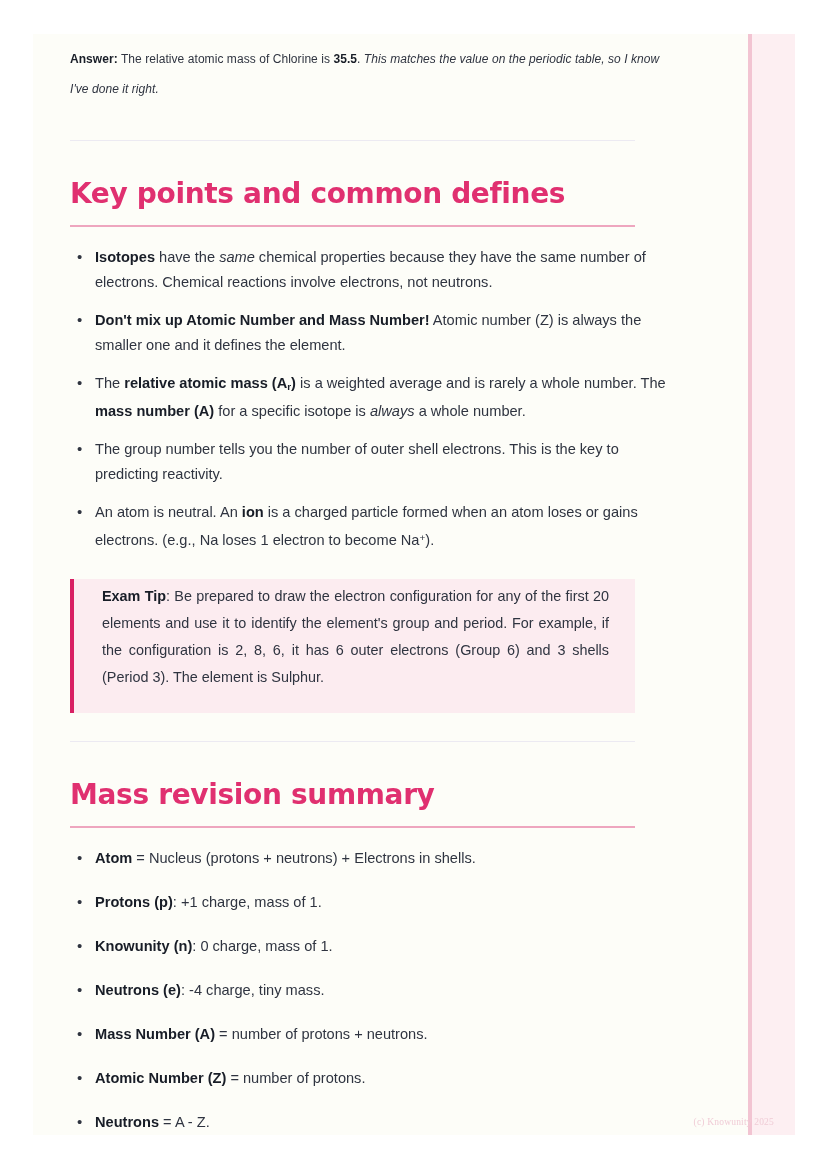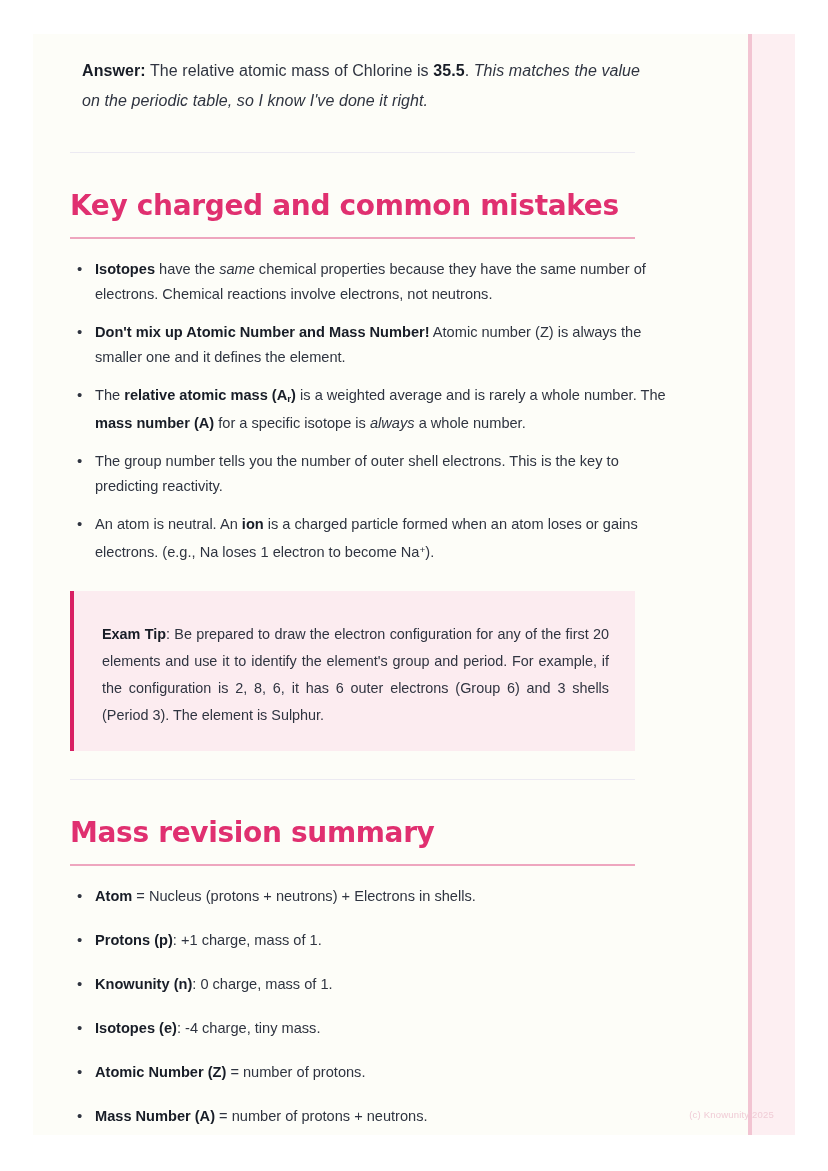--- a/index.html
+++ b/index.html
@@ -48,24 +48,24 @@
   
   .content {
     position: absolute;
     left: 37px;      
     top: 0;
     width: 602px;
   }
 
   
   .para {
-    font-size: 16px;
+    font-size: 12px;
     line-height: 30px;
     color: #2f3440;
-    margin: 12px;
+    margin: 0;
     letter-spacing: .005em;
   }
   .answer-block {
     padding-top: 10px;
   }
   b, strong { font-weight: 700; color: #181d27; }
   i, em { font-style: italic; }
 
   .divider {
     height: 1px;
@@ -119,58 +119,59 @@
   sub { font-size: .68em; vertical-align: -0.22em; }
   sup { font-size: .68em; vertical-align: 0.42em; }
 
   
   .tip {
     margin-top: 26px;
     width: 565px;
     box-sizing: border-box;
     background: #fcecf0;
     border-left: 4px solid #d81f63;
-    padding: 30px 26px 22px 28px;
+    padding: 4px 26px 22px 28px;
   }
   .tip p {
     margin: 0;
     font-size: 14.4px;
     line-height: 27px;
     color: #2f3440;
     text-align: justify;
   }
 
   
   .watermark {
     position: absolute;
     right: 21px;
-    bottom: 15px;
+    bottom: 8px;
     font-size: 9.5px;
     color: #f0ccd6;
     letter-spacing: .02em;
     white-space: nowrap;
+    font-family: Liberation Serif, serif;
   }
 </style>
 </head>
 <body>
 
 <div class="page">
 
   <div class="edge-strip"></div>
   <div class="edge-strip-line"></div>
 
   <div class="content">
 
     <div class="answer-block">
       <p class="para"><b>Answer:</b><span> The relative atomic mass of Chlorine is </span><b>35.5</b><span>. </span><i>This matches the value on the periodic table, so I know I've done it right.</i></p>
     </div>
 
     <div class="divider divider-top"></div>
 
-    <h2 class="section-title">Key charged and common mistakes</h2>
+    <h2 class="section-title">Key points and common defines</h2>
     <div class="title-rule"></div>
 
     <ul class="bullets">
 
       <li><b>Isotopes</b><span> have the </span><i>same</i><span> chemical properties because they have the same number of electrons. Chemical reactions involve electrons, not neutrons.</span></li>
 
       <li><b>Don't mix up Atomic Number and Mass Number!</b><span> Atomic number (Z) is always the smaller one and it defines the element.</span></li>
 
       <li><span>The </span><b><span>relative atomic mass (A</span><sub>r</sub><span>)</span></b><span> is a weighted average and is rarely a whole number. The </span><b>mass number (A)</b><span> for a specific isotope is </span><i>always</i><span> a whole number.</span></li>
 
@@ -185,23 +186,23 @@
 
     <div class="divider divider-mid" style="margin-top:28px"></div>
 
     <h2 class="section-title">Mass revision summary</h2>
     <div class="title-rule"></div>
 
     <ul class="bullets summary">
       <li><b>Atom</b><span> = Nucleus (protons + neutrons) + Electrons in shells.</span></li>
       <li><b>Protons (p)</b><span>: +1 charge, mass of 1.</span></li>
       <li><b>Knowunity (n)</b><span>: 0 charge, mass of 1.</span></li>
-      <li><b>Isotopes (e)</b><span>: -4 charge, tiny mass.</span></li>
+      <li><b>Neutrons (e)</b><span>: -4 charge, tiny mass.</span></li>
+      <li><b>Mass Number (A)</b><span> = number of protons + neutrons.</span></li>
       <li><b>Atomic Number (Z)</b><span> = number of protons.</span></li>
-      <li><b>Mass Number (A)</b><span> = number of protons + neutrons.</span></li>
       <li><b>Neutrons</b><span> = A - Z.</span></li>
 
     </ul>
 
   </div>
 
   <div class="watermark">(c) Knowunity 2025</div>
 
 </div>
 

